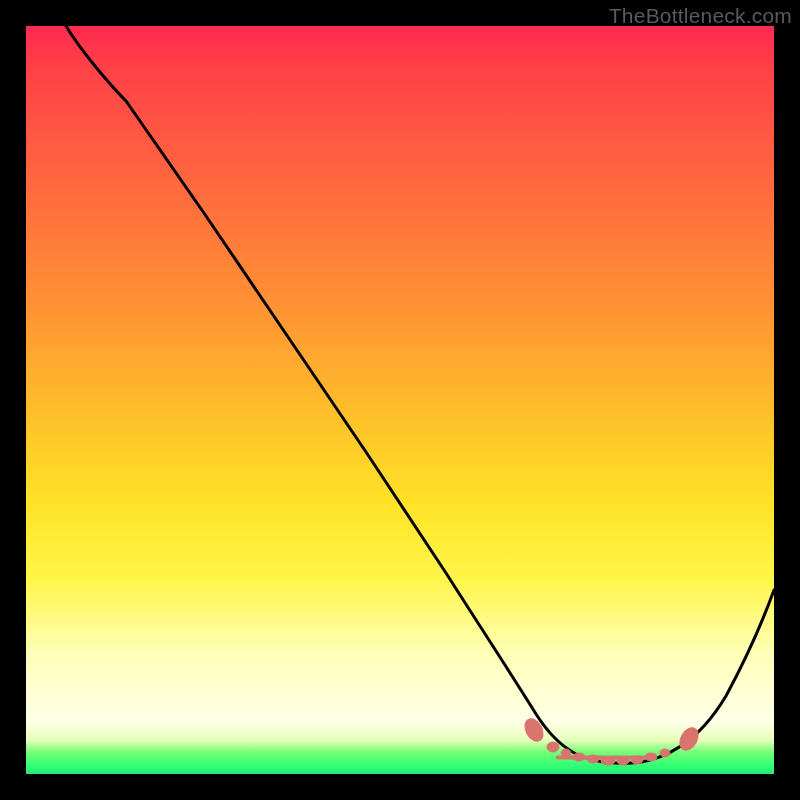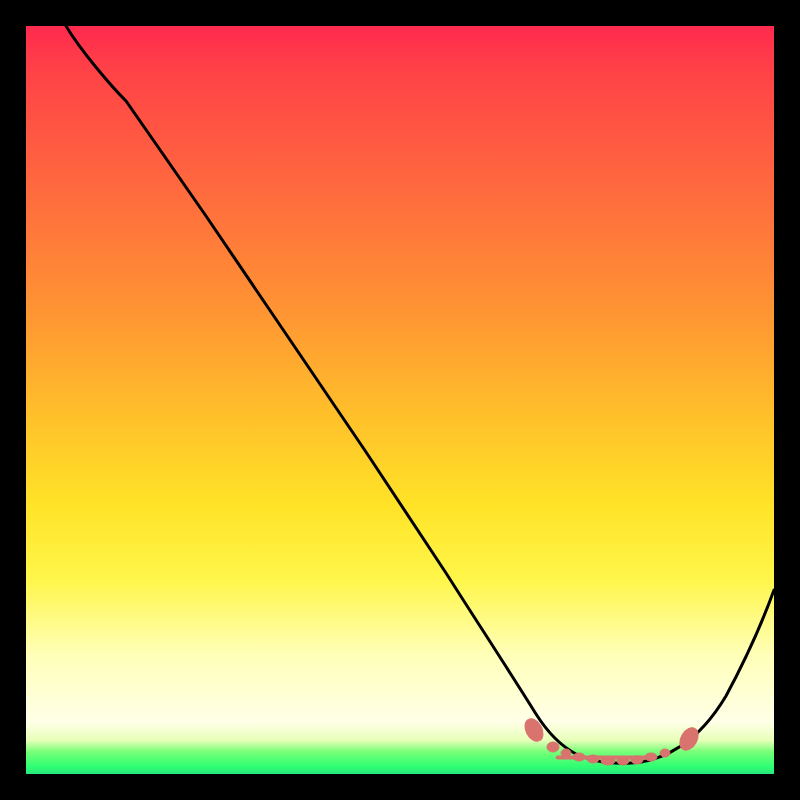--- a/index.html
+++ b/index.html
@@ -91,13 +91,14 @@
       <ellipse cx="597" cy="735" rx="6" ry="4"></ellipse>
       <ellipse cx="611" cy="734" rx="6" ry="4"></ellipse>
       <ellipse cx="625" cy="731" rx="6" ry="4"></ellipse>
       <ellipse cx="639" cy="727" rx="5" ry="4"></ellipse>
       <ellipse cx="663" cy="713" rx="8" ry="12" transform="rotate(30 663 713)"></ellipse>
 
       <rect x="530" y="730" width="100" height="3" rx="1.5"></rect>
     </g>
   </svg>
 
+  <div class="watermark">TheBottleneck.com</div>
 </div>
 
 </body></html>

